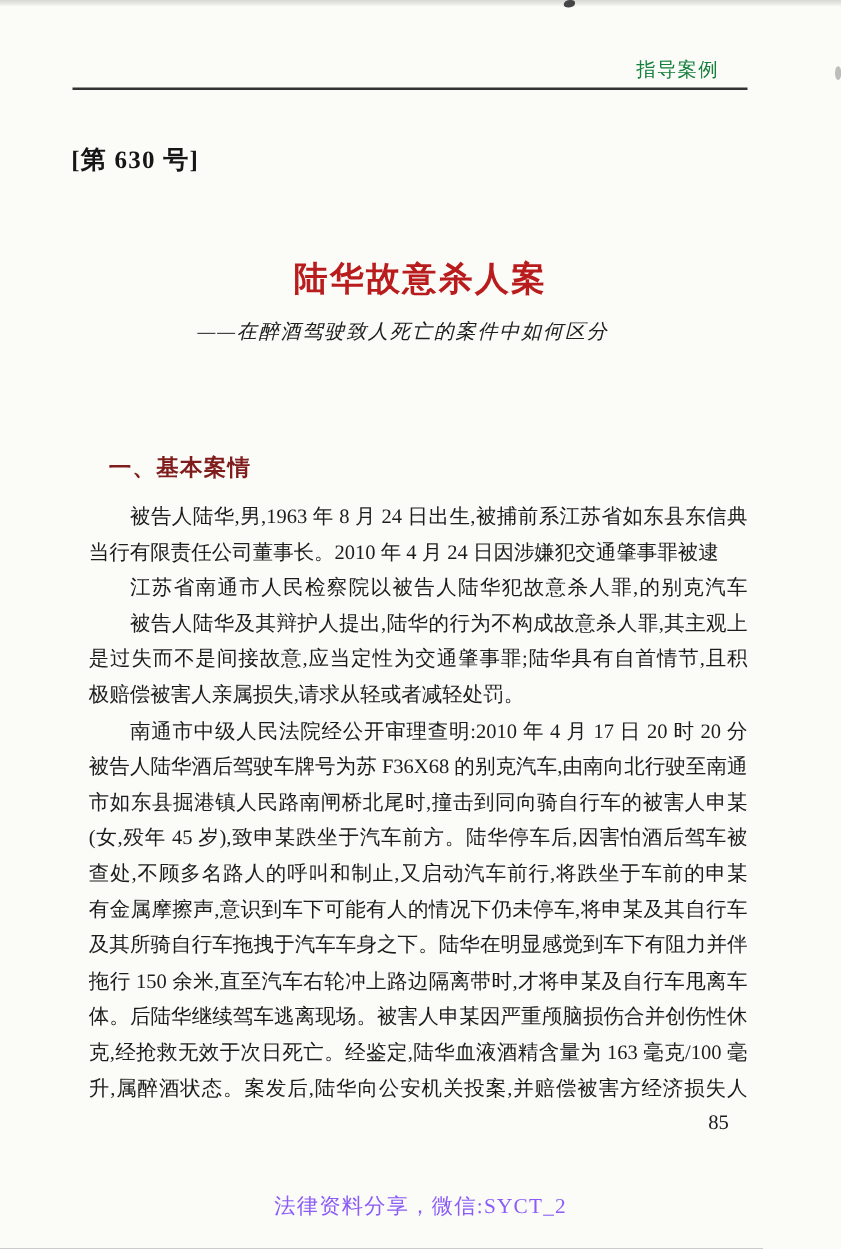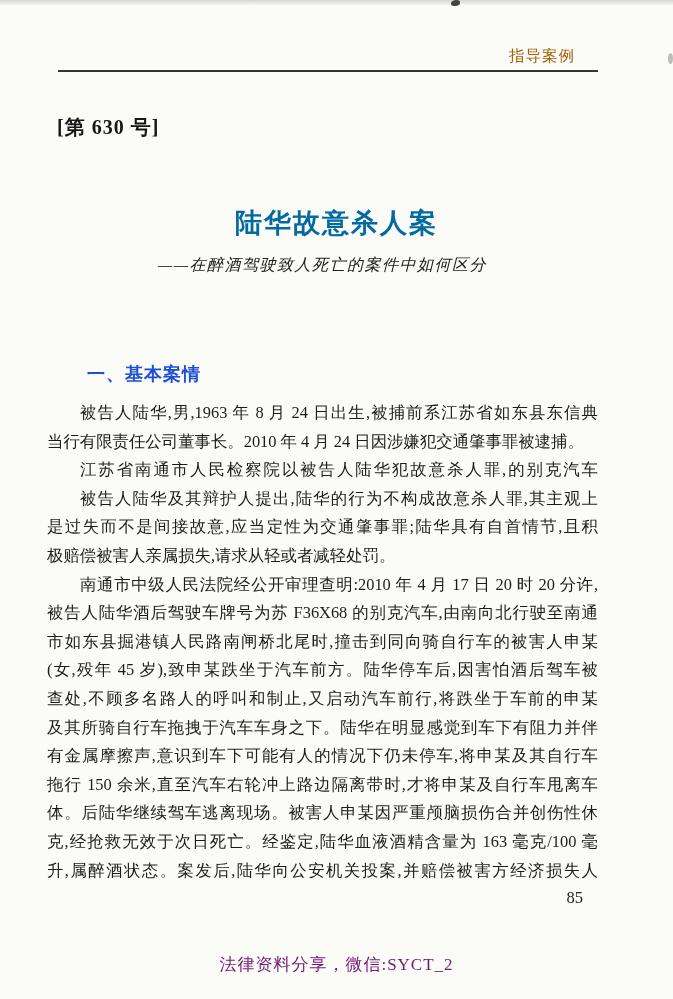--- a/index.html
+++ b/index.html
@@ -12,59 +12,59 @@
   .scan-top-edge {
     position:absolute; top:0; left:0; width:673px; height:5px;
     background:linear-gradient(#d6d6d3,#f6f6f3);
   }
   .scan-speck-a { position:absolute; left:451px; top:0; width:9px; height:6px;
     background:#454545; border-radius:60% 40% 55% 45%; }
   .scan-speck-b { position:absolute; right:0; top:53px; width:5px; height:11px;
     background:#bdbdba; border-radius:50%; }
   .running-header {
     position:absolute; top:46px; right:98px;
-    font-size:15.5px; letter-spacing:1px; color:#a16207;
+    font-size:15.5px; letter-spacing:1px; color:#15803d;
   }
   .header-rule {
     position:absolute; top:70px; left:58px; width:540px; height:2px;
     background:#343434;
   }
   .case-number {
     position:absolute; top:114px; left:57px;
     font-size:20px; font-weight:bold; letter-spacing:1px; color:#161616;
   }
   .doc-title {
     position:absolute; top:205px; left:0; width:673px; text-align:center;
     font-family:"Liberation Sans","DejaVu Sans",sans-serif;
-    font-size:27px; font-weight:bold; letter-spacing:2px; color:#0369a1;
+    font-size:27px; font-weight:bold; letter-spacing:2px; color:#b91c1c;
   }
   .subtitle {
     position:absolute; left:47px; width:551px; text-align:center;
     font-style:italic; font-size:16px; letter-spacing:1.5px; color:#202020;
   }
   .subtitle-1 { top:255px; }
   .subtitle-2 { top:291px; }
   .section-heading {
     position:absolute; top:362px; left:87px;
     font-family:"Liberation Sans","DejaVu Sans",sans-serif;
-    font-size:18px; font-weight:bold; letter-spacing:1px; color:#1d4ed8;
+    font-size:18px; font-weight:bold; letter-spacing:1px; color:#7f1d1d;
   }
   .body-text {
     position:absolute; top:399px; left:47px; width:551px;
     font-size:16.4px; line-height:28.6px; color:#1c1c1c;
   }
-  .bl { height:28.6px; overflow:hidden; }
+  .bl { height:28.6px; overflow:hidden;margin-left:24px; }
   .ind { padding-left:33px; }
   .just { text-align:justify; text-align-last:justify; }
   .page-number {
     position:absolute; top:888px; right:90px; font-size:16.5px; color:#1c1c1c;
   }
   .watermark {
     position:absolute; top:953px; left:0; width:673px; text-align:center;
-    font-size:17px; letter-spacing:1px; color:#701a75;
+    font-size:17px; letter-spacing:1px; color:#8b5cf6;
   }
 </style>
 </head>
 <body>
 
 <div class="page">
 
   <div class="scan-top-edge"></div>
   <div class="scan-speck-a"></div>
   <div class="scan-speck-b"></div>
@@ -86,22 +86,22 @@
     <div class="bl">当行有限责任公司董事长。2010 年 4 月 24 日因涉嫌犯交通肇事罪被逮捕。</div>
     <div class="bl ind just">江苏省南通市人民检察院以被告人陆华犯故意杀人罪,的别克汽车</div>
     <div class="bl ind just">被告人陆华及其辩护人提出,陆华的行为不构成故意杀人罪,其主观上</div>
     <div class="bl just">是过失而不是间接故意,应当定性为交通肇事罪;陆华具有自首情节,且积</div>
     <div class="bl">极赔偿被害人亲属损失,请求从轻或者减轻处罚。</div>
     <div class="bl ind just">南通市中级人民法院经公开审理查明:2010 年 4 月 17 日 20 时 20 分许,</div>
     <div class="bl just">被告人陆华酒后驾驶车牌号为苏 F36X68 的别克汽车,由南向北行驶至南通</div>
     <div class="bl just">市如东县掘港镇人民路南闸桥北尾时,撞击到同向骑自行车的被害人申某</div>
     <div class="bl just">(女,殁年 45 岁),致申某跌坐于汽车前方。陆华停车后,因害怕酒后驾车被</div>
     <div class="bl just">查处,不顾多名路人的呼叫和制止,又启动汽车前行,将跌坐于车前的申某</div>
+    <div class="bl just">有金属摩擦声,意识到车下可能有人的情况下仍未停车,将申某及其自行车</div>
     <div class="bl just">及其所骑自行车拖拽于汽车车身之下。陆华在明显感觉到车下有阻力并伴</div>
-    <div class="bl just">有金属摩擦声,意识到车下可能有人的情况下仍未停车,将申某及其自行车</div>
     <div class="bl just">拖行 150 余米,直至汽车右轮冲上路边隔离带时,才将申某及自行车甩离车</div>
     <div class="bl just">体。后陆华继续驾车逃离现场。被害人申某因严重颅脑损伤合并创伤性休</div>
     <div class="bl just">克,经抢救无效于次日死亡。经鉴定,陆华血液酒精含量为 163 毫克/100 毫</div>
     <div class="bl just">升,属醉酒状态。案发后,陆华向公安机关投案,并赔偿被害方经济损失人</div>
   </div>
 
   <div class="page-number">85</div>
 
   <div class="watermark">法律资料分享，微信:SYCT_2</div>
 

